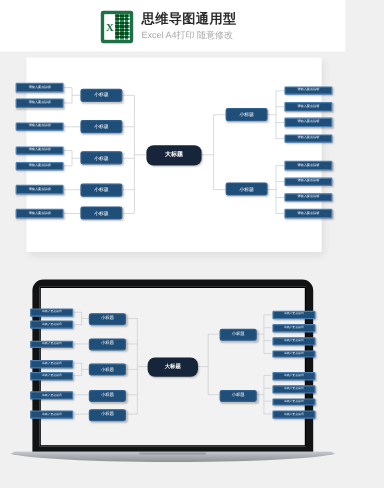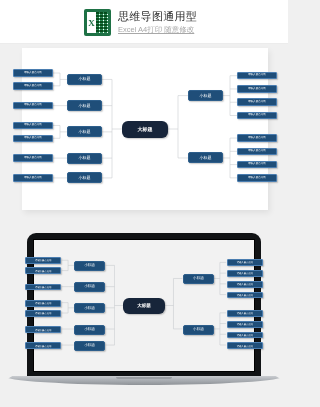--- a/index.html
+++ b/index.html
@@ -35,25 +35,25 @@
   }
   .xls-icon .grid {
     width: 12px; height: 21px;
     background:
       repeating-linear-gradient(to bottom, #2a8a55 0 2px, #ffffff 2px 3px),
       repeating-linear-gradient(to right, #2a8a55 0 3px, #ffffff 3px 4px);
     background-blend-mode: multiply;
   }
   .head-text { display: flex; flex-direction: column; justify-content: center; margin-left: 36px; }
   .head-title {
-    font-size: 11px; font-weight: normal; color: #2b2b2b; letter-spacing: .3px;
+    font-size: 11px; font-weight: bold; color: #2b2b2b; letter-spacing: .3px;
     line-height: 14px;
   }
   .head-sub {
-    font-size: 7.5px; color: #a8a8a8; line-height: 12px; margin-top: 1px; text-decoration: underline;
+    font-size: 7.5px; color: #a8a8a8; line-height: 12px; margin-top: 1px;
   }
   .header-divider {
     position: absolute; left: 0; top: 43px; width: 288px; height: 1px; background: #ececec;
   }
 
   
   .card {
     position: absolute; left: 22px; top: 48px; width: 246px; height: 162px;
     background: #ffffff;
     box-shadow: 2px 3px 6px rgba(0,0,0,.07);

